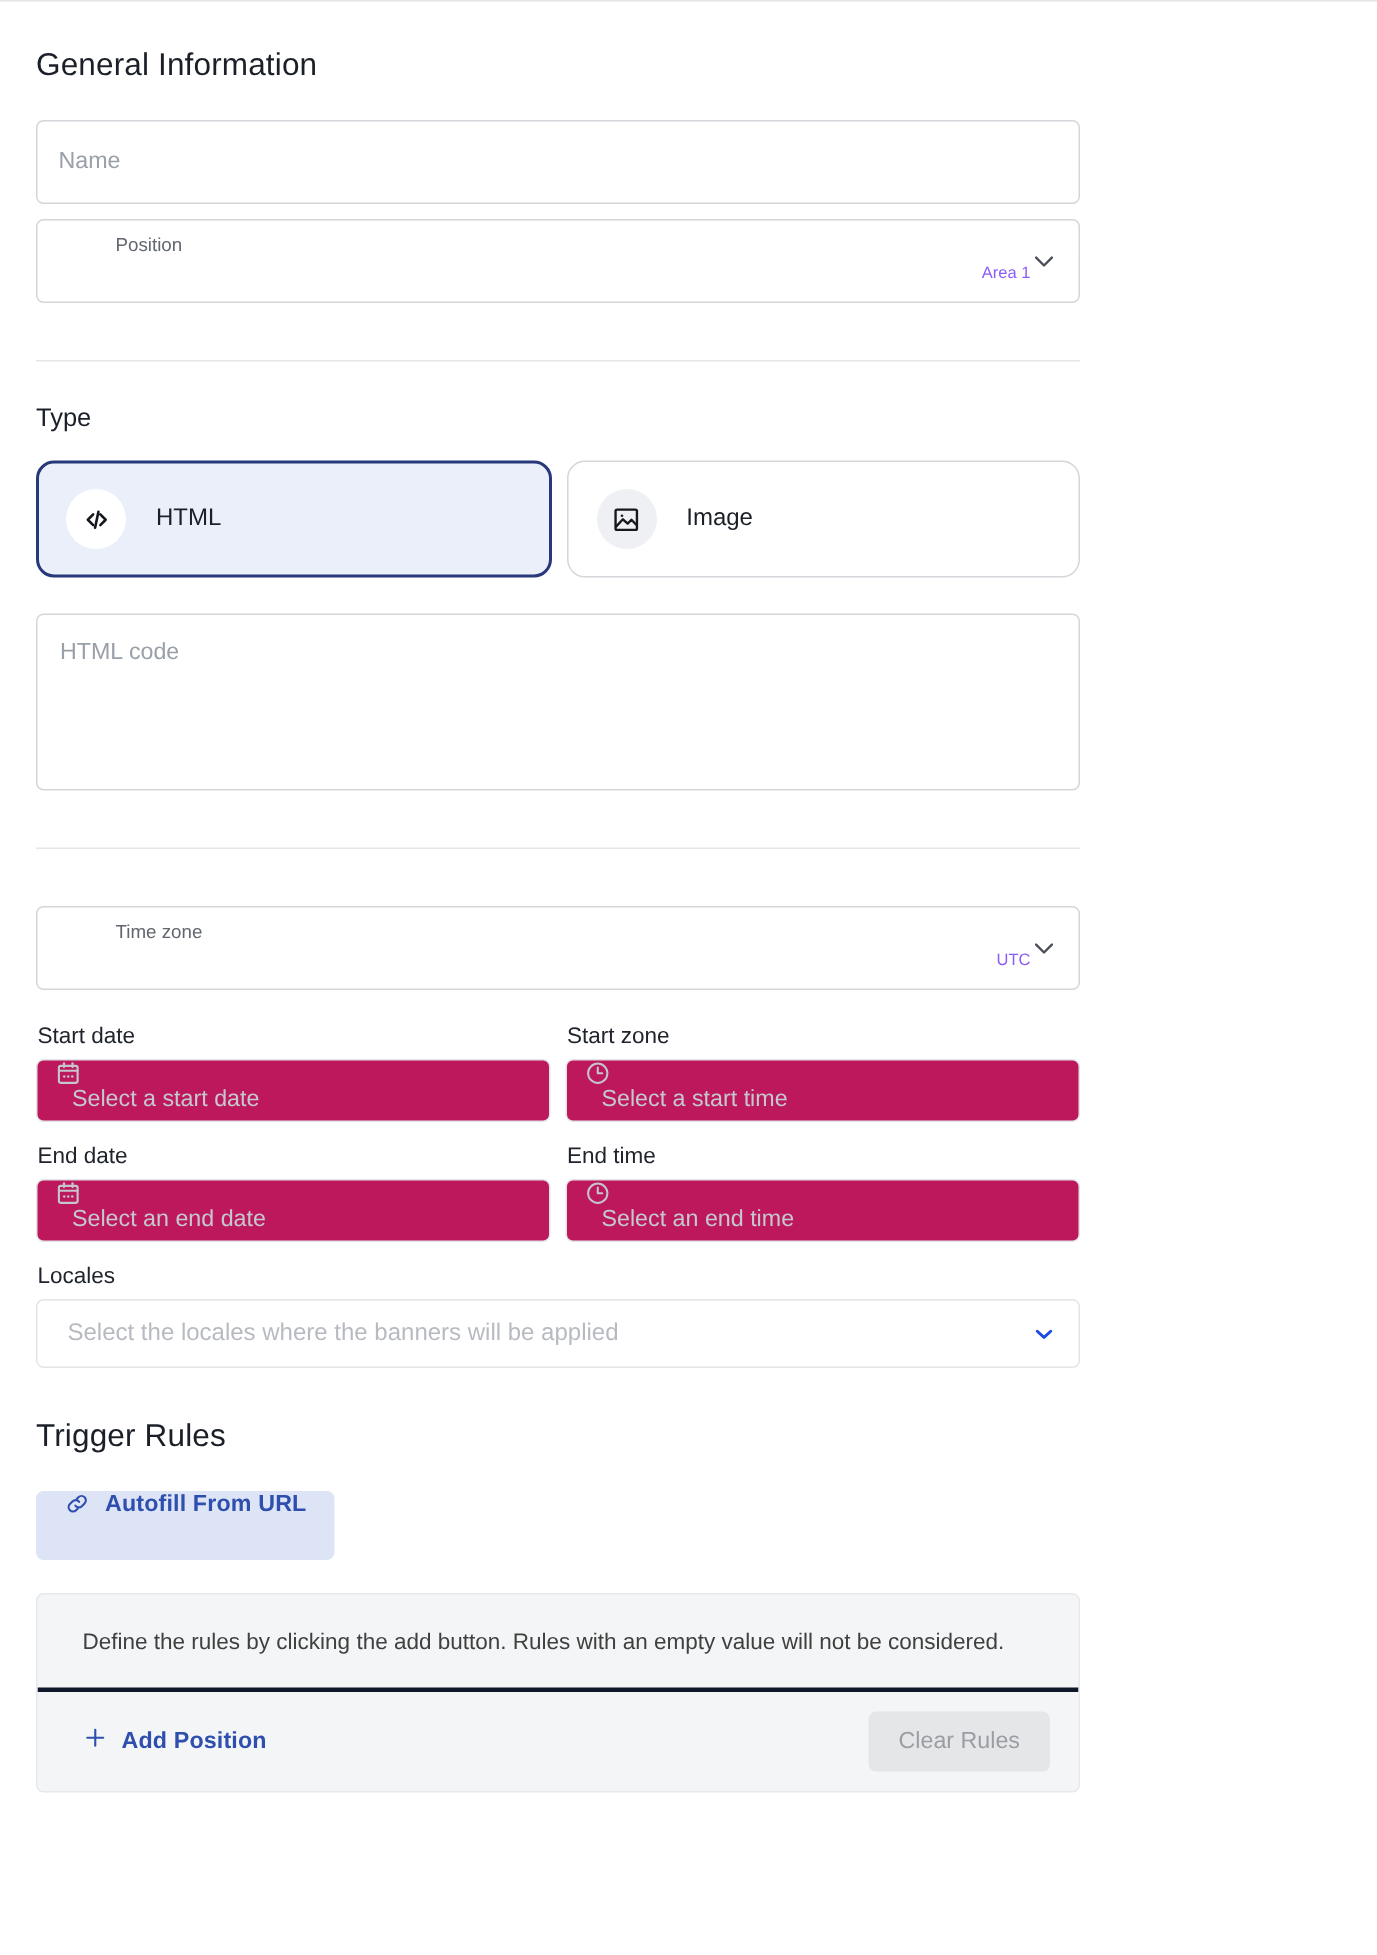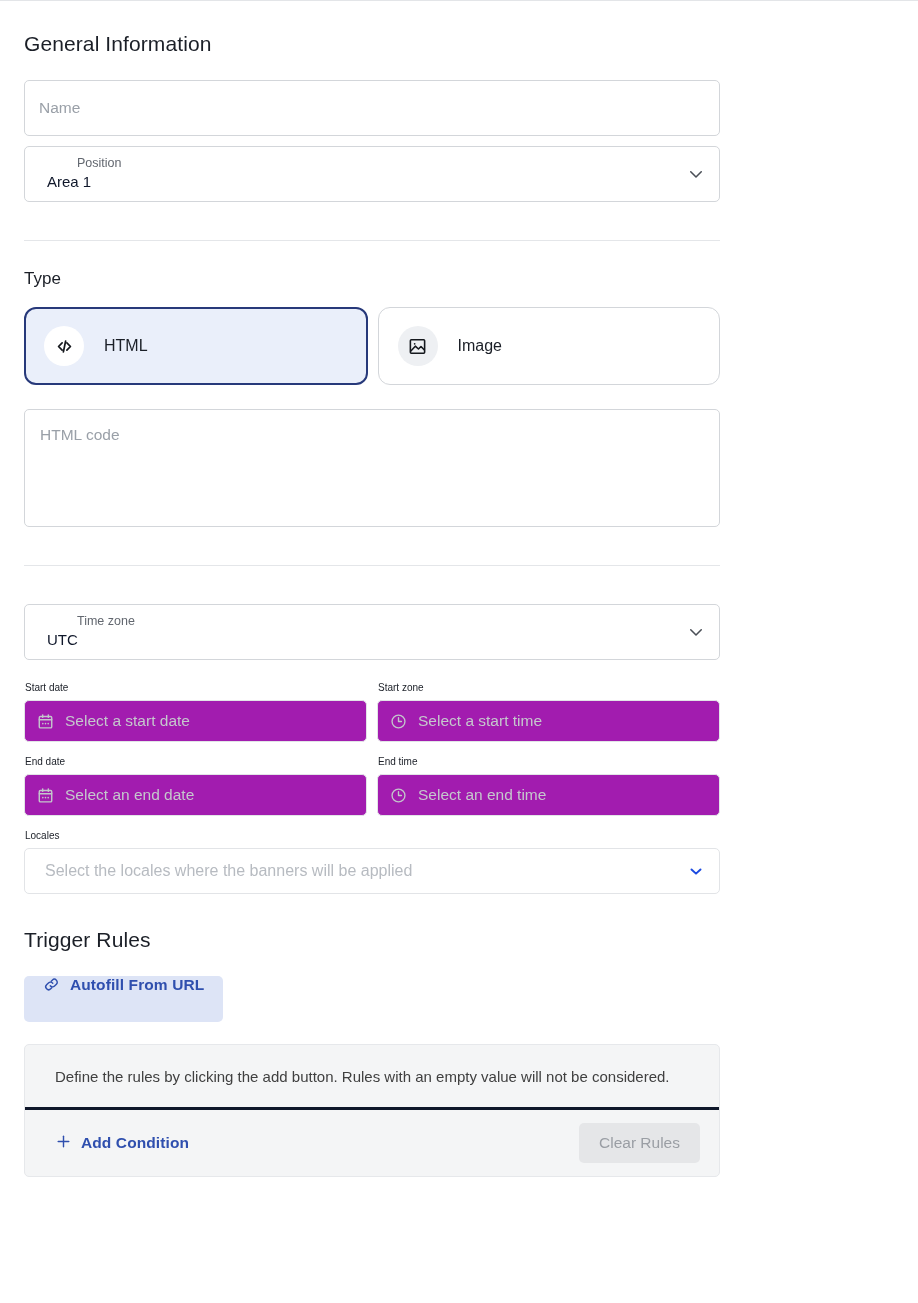--- a/index.html
+++ b/index.html
@@ -32,21 +32,21 @@
     padding-top: 31px;
   }
   .group-label {
     font-size: 17px;
     font-weight: 400;
     color: #1b1f27;
     margin: 0;
     padding: 0;
   }
   .field-label {
-    font-size: 10px;
+    font-size: 15px;
     color: #20242c;
     margin: 0 0 7px 1px;
   }
 
   
   .divider {
     height: 1px;
     background: #e4e6e9;
     width: 100%;
   }
@@ -87,24 +87,25 @@
     padding-left: 2px;
   }
   .select-floatlabel {
     font-size: 12.5px;
     color: #62676f;
     line-height: 15px;
     margin-bottom: 1px;
     margin-left: 36px;
   }
   .select-value {
-    font-size: 15px;
-    color: #0f172a;
+    font-size: 11px;
+    color: #8b5cf6;
     line-height: 20px;
     padding-left: 6px;
+    text-align: right;
   }
   .chev {
     width: 18px;
     height: 18px;
     flex: none;
     display: block;
   }
 
   
   .type-row {
@@ -159,26 +160,26 @@
   
   .dt-grid {
     display: grid;
     grid-template-columns: 1fr 1fr;
     column-gap: 10px;
   }
   .dt-cell { min-width: 0; }
   .dt-field {
     height: 42px;
     display: flex;
-    align-items: center;
     padding: 0 12px;
     border-radius: 5px;
     border: 1px solid #e2e4e7;
-    background: #a21caf;
-    box-sizing: border-box;
+    background: #be185d;
+    box-sizing: border-box;
+    flex-direction: column;
   }
   .dt-field .placeholder {
     color: #c5c8cd;
     font-size: 15.5px;
     margin-left: 11px;
   }
   .dt-icon { width: 17px; height: 17px; flex: none; display: block; }
 
   
   .locales-field {
@@ -458,19 +459,19 @@
   <div class="rules-panel">
     <div class="rules-msg">Define the rules by clicking the add button. Rules with an empty value will not be considered.</div>
     <div class="rules-actions">
       <button class="add-cond">
         <span>
           <svg width="17" height="17" viewBox="0 0 24 24" fill="none" stroke="#2f4fae" stroke-width="2" stroke-linecap="round">
             <line x1="12" y1="4.5" x2="12" y2="19.5"></line>
             <line x1="4.5" y1="12" x2="19.5" y2="12"></line>
           </svg>
         </span>
-        <span>Add Condition</span>
+        <span>Add Position</span>
       </button>
       <button class="clear-btn">Clear Rules</button>
     </div>
   </div>
 
 </div>
 
 </body></html>

